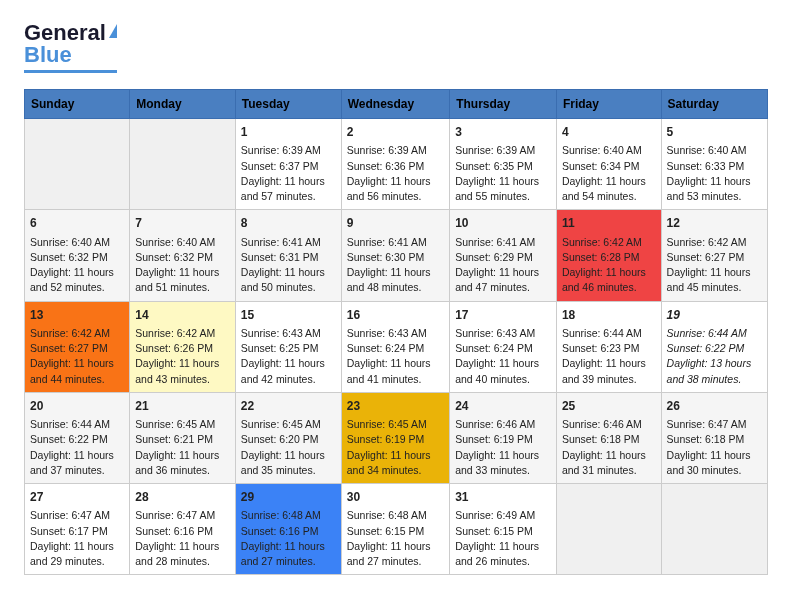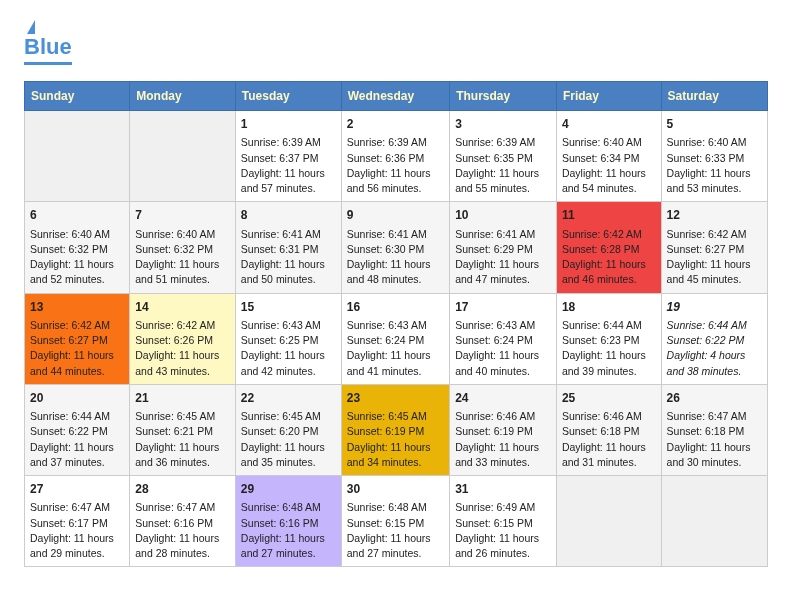--- a/index.html
+++ b/index.html
@@ -35,21 +35,21 @@
       color: #333;
       margin-top: 4px;
     }
     table {
       width: 100%;
       border-collapse: collapse;
       font-size: 11px;
     }
     thead tr th {
       background: #4a7fc1;
-      color: #fef9c3;
+      color: #000000;
       font-weight: bold;
       font-size: 12px;
       padding: 7px 6px;
       text-align: left;
       border: 1px solid #3a6db0;
     }
     tbody tr td {
       border: 1px solid #ccc;
       vertical-align: top;
       padding: 5px 5px;
@@ -77,20 +77,21 @@
     .cell-empty {
       background: #f0f0f0 !important;
     }
   </style>
 </head>
 <body>
 
 <div class="header-area">
   <div class="logo">
     <div style="display:flex;align-items:center;">
+      <span style="font-size:22px;font-weight:bold;color:#1a1a2e;">General</span>
       <span style="display:inline-block;width:0;height:0;border-left:8px solid transparent;border-bottom:14px solid #4a90d9;margin-left:3px;margin-bottom:4px;"></span>
     </div>
     <div style="display:flex;align-items:center;margin-top:-4px;">
       <span style="font-size:22px;font-weight:bold;color:#4a90d9;">Blue</span>
     </div>
     <div style="height:3px;background:#4a90d9;width:100%;margin-top:2px;"></div>
   </div>
   <div class="title-area">
     <div class="month-title"></div>
     <div class="location-title"></div>
@@ -222,21 +223,21 @@
         <td style="background: rgb(255, 255, 255);">
           <span class="day-num">18</span>
           <div>Sunrise: 6:44 AM</div>
           <div>Sunset: 6:23 PM</div>
           <div>Daylight: 11 hours and 39 minutes.</div>
         </td>
         <td style="background: rgb(255, 255, 255); font-style: italic;">
           <span class="day-num">19</span>
           <div>Sunrise: 6:44 AM</div>
           <div>Sunset: 6:22 PM</div>
-          <div>Daylight: 4 hours and 38 minutes.</div>
+          <div>Daylight: 13 hours and 38 minutes.</div>
         </td>
       </tr>
       <tr>
         <td style="background: rgb(245, 245, 245);">
           <span class="day-num">20</span>
           <div>Sunrise: 6:44 AM</div>
           <div>Sunset: 6:22 PM</div>
           <div>Daylight: 11 hours and 37 minutes.</div>
         </td>
         <td style="background: rgb(245, 245, 245);">
@@ -282,21 +283,21 @@
           <div>Sunrise: 6:47 AM</div>
           <div>Sunset: 6:17 PM</div>
           <div>Daylight: 11 hours and 29 minutes.</div>
         </td>
         <td style="background: rgb(255, 255, 255);">
           <span class="day-num">28</span>
           <div>Sunrise: 6:47 AM</div>
           <div>Sunset: 6:16 PM</div>
           <div>Daylight: 11 hours and 28 minutes.</div>
         </td>
-        <td style="background: #c4b5fd;">
+        <td style="background: #3b82f6;">
           <span class="day-num">29</span>
           <div>Sunrise: 6:48 AM</div>
           <div>Sunset: 6:16 PM</div>
           <div>Daylight: 11 hours and 27 minutes.</div>
         </td>
         <td style="background: rgb(255, 255, 255);">
           <span class="day-num">30</span>
           <div>Sunrise: 6:48 AM</div>
           <div>Sunset: 6:15 PM</div>
           <div>Daylight: 11 hours and 27 minutes.</div>

